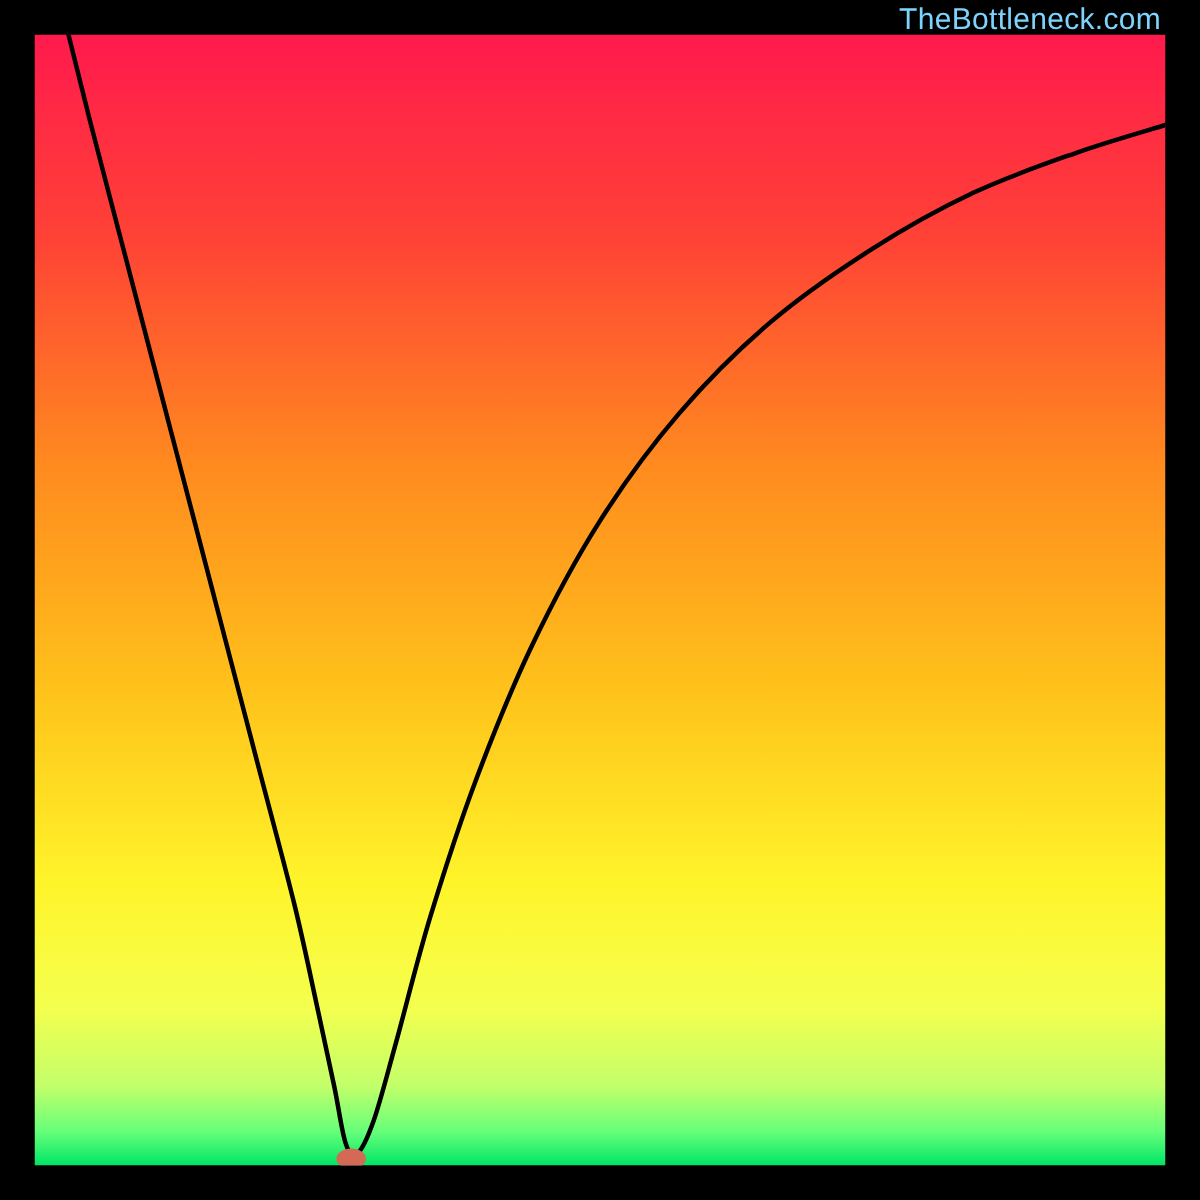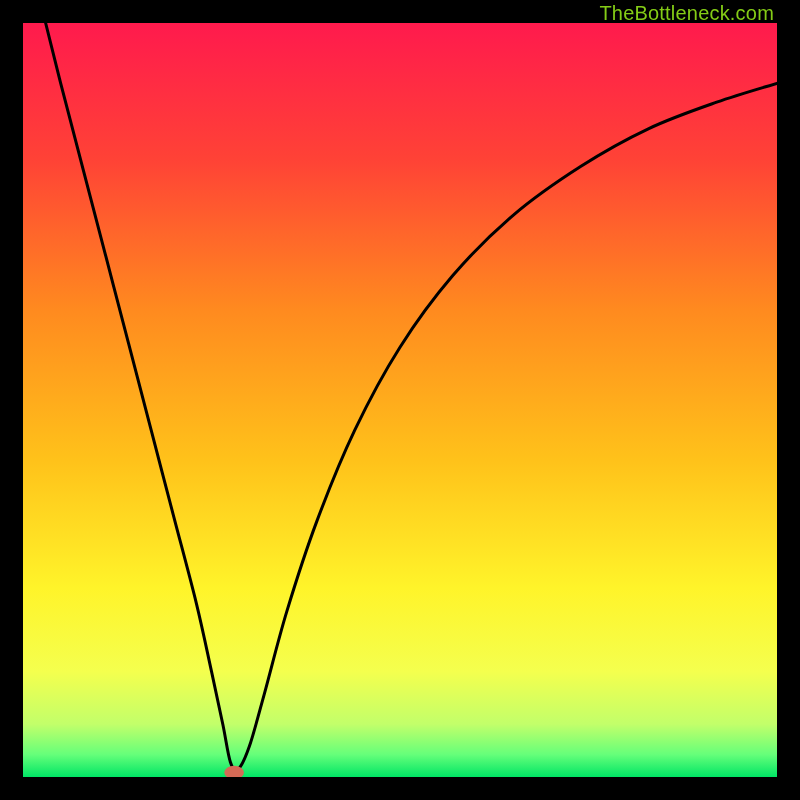--- a/index.html
+++ b/index.html
@@ -23,21 +23,21 @@
     position: absolute;
     left: 0;
     top: 0;
     width: 754px;
     height: 754px;
   }
   .watermark {
     position: absolute;
     top: 2px;
     right: 26px;
-    color: #84cc16;
+    color: #7dd3fc;
     font-size: 20px;
     font-weight: 500;
     letter-spacing: 0.2px;
     user-select: none;
   }
   .curve-path {
     fill: none;
     stroke: #000000;
     stroke-width: 3;
     stroke-linecap: round;

